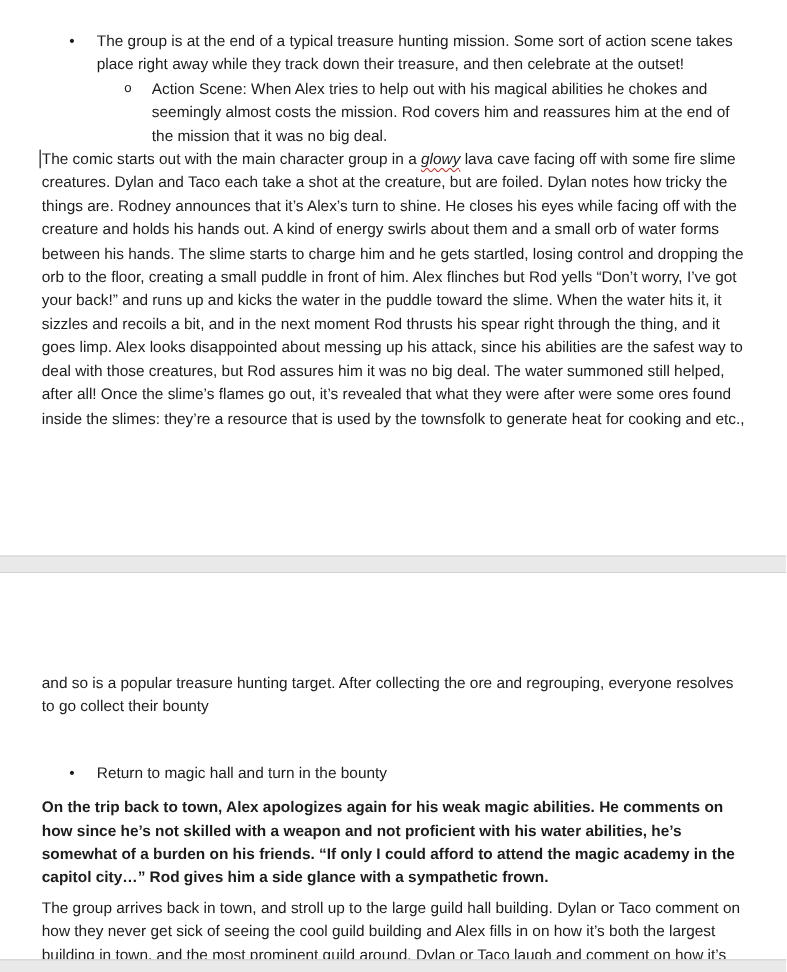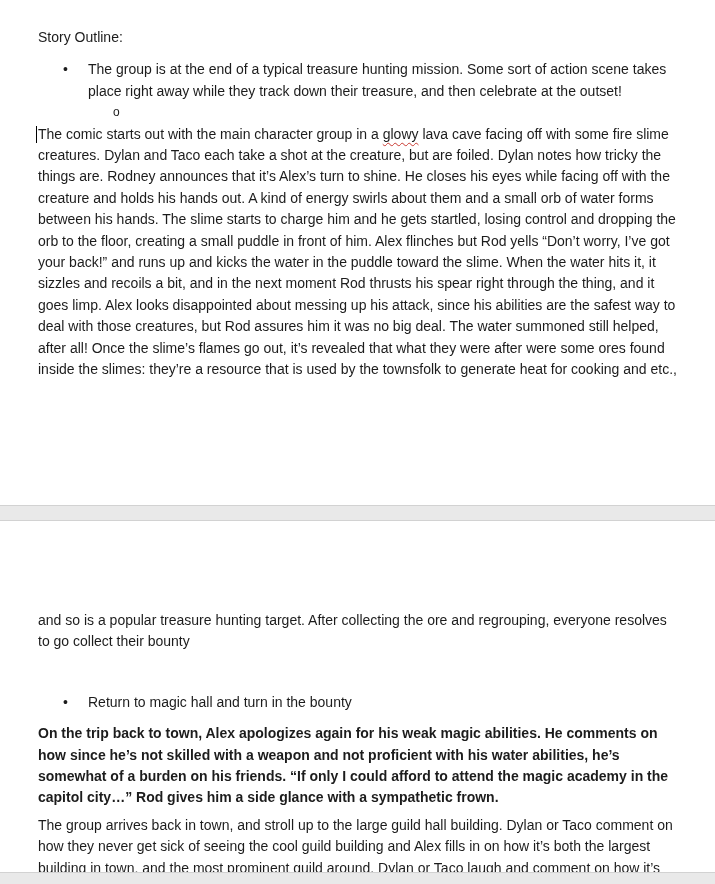--- a/index.html
+++ b/index.html
@@ -60,42 +60,43 @@
     width: 1px;
     height: 17px;
     background: #000000;
   }
   .misspelled {
     text-decoration-line: underline;
     text-decoration-style: wavy;
     text-decoration-color: #c93a32;
     text-decoration-thickness: 1px;
     text-underline-offset: 3px;
+    font-style: italic;
   }
   .par-resolve { margin-top: 0; }
   .bullet-return { margin-top: 39px; }
   .par-trip { margin-top: 10px; font-weight: bold; }
   .par-arrive { margin-top: 6px; }
 </style>
 </head>
 <body>
 
 <div class="viewport">
 
   <div class="page page-1">
 
-    <p class="doc-heading">Story Outline:</p>
 
     <div class="bullet-row level-1">
       <span class="bullet-marker">•</span>
       <span class="bullet-text">The group is at the end of a typical treasure hunting mission. Some sort of action scene takes place right away while they track down their treasure, and then celebrate at the outset!</span>
     </div>
 
     <div class="bullet-row level-2">
       <span class="bullet-marker">o</span>
+      <span class="bullet-text">Action Scene: When Alex tries to help out with his magical abilities he chokes and seemingly almost costs the mission. Rod covers him and reassures him at the end of the mission that it was no big deal.</span>
     </div>
 
     <p class="body-par par-main"><span class="caret"></span><span>The comic starts out with the main character group in a </span><span class="misspelled">glowy</span><span> lava cave facing off with some fire slime creatures. Dylan and Taco each take a shot at the creature, but are foiled. Dylan notes how tricky the things are. Rodney announces that it’s Alex’s turn to shine. He closes his eyes while facing off with the creature and holds his hands out. A kind of energy swirls about them and a small orb of water forms between his hands. The slime starts to charge him and he gets startled, losing control and dropping the orb to the floor, creating a small puddle in front of him. Alex flinches but Rod yells “Don’t worry, I’ve got your back!” and runs up and kicks the water in the puddle toward the slime. When the water hits it, it sizzles and recoils a bit, and in the next moment Rod thrusts his spear right through the thing, and it goes limp. Alex looks disappointed about messing up his attack, since his abilities are the safest way to deal with those creatures, but Rod assures him it was no big deal. The water summoned still helped, after all! Once the slime’s flames go out, it’s revealed that what they were after were some ores found inside the slimes: they’re a resource that is used by the townsfolk to generate heat for cooking and etc.,</span></p>
 
   </div>
 
   <div class="page-gap"></div>
 
   <div class="page page-2">
 

